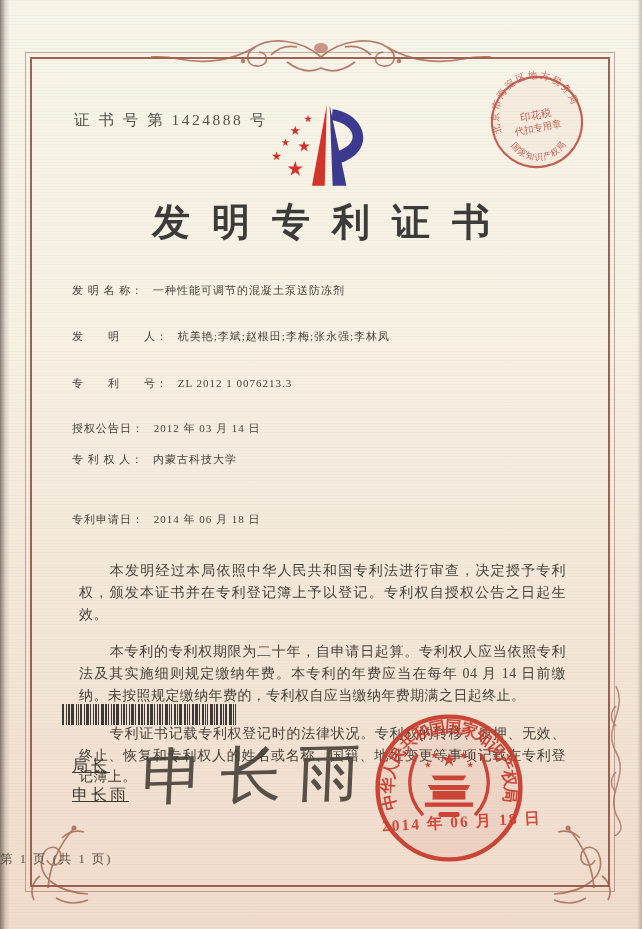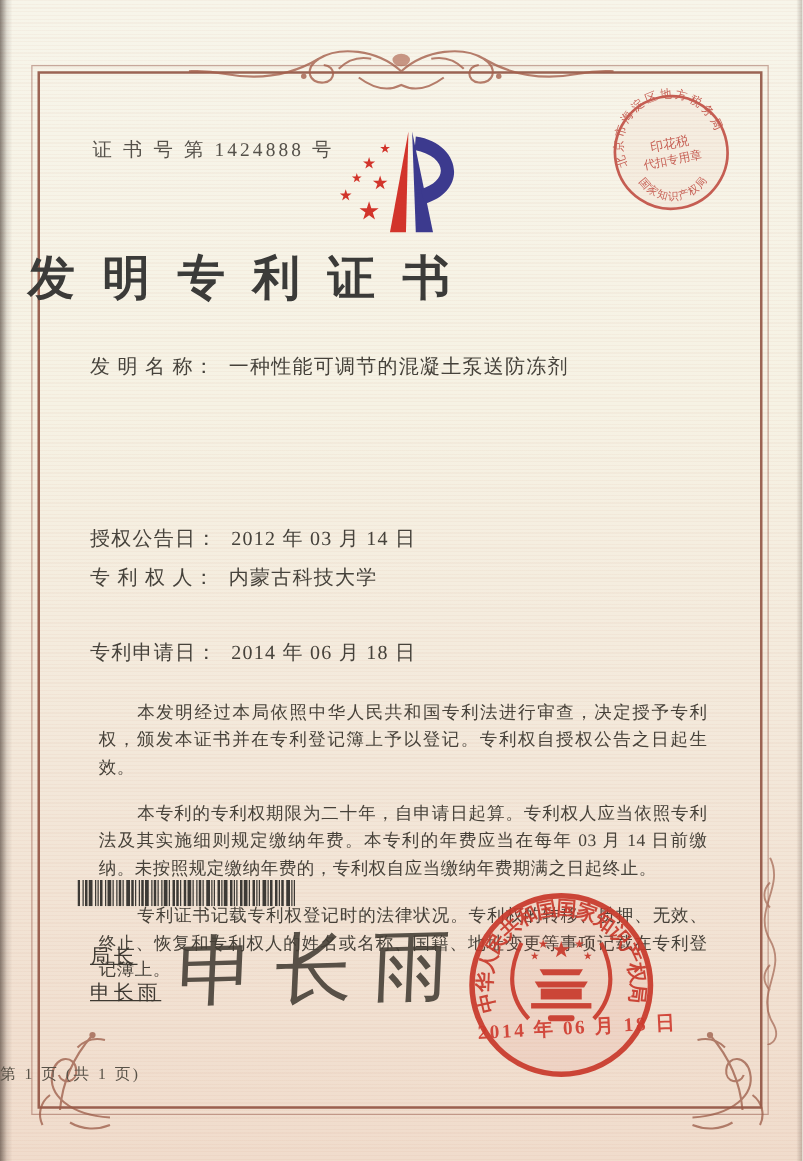--- a/index.html
+++ b/index.html
@@ -20,24 +20,24 @@
   .orn-top{position:absolute;left:151px;top:35px;width:340px;height:44px;}
   .orn-bl{position:absolute;left:16px;top:816px;width:78px;height:92px;}
   .orn-br{position:absolute;left:548px;top:816px;width:78px;height:92px;transform:scaleX(-1);}
   .orn-redge{position:absolute;left:594px;top:686px;width:40px;height:150px;}
 
   .cert-no{position:absolute;left:74px;top:110px;font-size:15.5px;letter-spacing:2.5px;
     color:#55514a;}
   .tax-stamp{position:absolute;left:483px;top:68px;width:108px;height:108px;
     transform:rotate(-11deg);opacity:.88;}
   .logo{position:absolute;left:252px;top:99px;width:118px;height:94px;}
-  .title{position:absolute;left:0;right:0;top:197px;
+  .title{position:absolute;left:0;right:0;top:197px;text-align:center;
     font-size:38px;font-weight:600;color:#3b3b39;letter-spacing:22px;text-indent:22px;}
 
-  .field{position:absolute;left:72px;right:60px;font-size:16px;color:#46423b;
+  .field{position:absolute;left:72px;right:60px;font-size:11px;color:#46423b;
     letter-spacing:1px;white-space:nowrap;}
   .flabel{margin-right:6px;}
   .f0{top:283px}.f1{top:329px}.f2{top:376px}.f3{top:421px}.f4{top:452px}.f5{top:512px}
 
   .body-text{position:absolute;left:63px;top:544px;width:519px;color:#47423a;}
   .body-text p{margin:16px;font-size:14px;line-height:21.8px;text-indent:2.2em;
     text-align:justify;letter-spacing:.4px;}
 
   .barcode{position:absolute;left:62px;top:704px;width:178px;height:21px;}
 
@@ -137,36 +137,44 @@
       <path d="M 82 10 C 118 15, 126 54, 89 65 L 86 53 C 110 46, 107 26, 81 21 Z"></path>
     </g>
   </svg>
 
   <div class="title">发明专利证书</div>
 
   <div class="field f0">
     <span class="flabel">发 明 名 称：</span>
     <span class="fvalue">一种性能可调节的混凝土泵送防冻剂</span>
   </div>
+  <div class="field f1">
+    <span class="flabel">发　　明　　人：</span>
+    <span class="fvalue">杭美艳;李斌;赵根田;李梅;张永强;李林凤</span>
+  </div>
+  <div class="field f2">
+    <span class="flabel">专　　利　　号：</span>
+    <span class="fvalue">ZL 2012 1 0076213.3</span>
+  </div>
   <div class="field f3">
     <span class="flabel">授权公告日：</span>
     <span class="fvalue">2012 年 03 月 14 日</span>
   </div>
   <div class="field f4">
     <span class="flabel">专 利 权 人：</span>
     <span class="fvalue">内蒙古科技大学</span>
   </div>
   <div class="field f5">
     <span class="flabel">专利申请日：</span>
     <span class="fvalue">2014 年 06 月 18 日</span>
   </div>
 
   <div class="body-text">
     <p>本发明经过本局依照中华人民共和国专利法进行审查，决定授予专利权，颁发本证书并在专利登记簿上予以登记。专利权自授权公告之日起生效。</p>
-    <p>本专利的专利权期限为二十年，自申请日起算。专利权人应当依照专利法及其实施细则规定缴纳年费。本专利的年费应当在每年 03 月 14 日前缴纳。未按照规定缴纳年费的，专利权自应当缴纳年费期满之日起终止。</p>
+    <p>本专利的专利权期限为二十年，自申请日起算。专利权人应当依照专利法及其实施细则规定缴纳年费。本专利的年费应当在每年 04 月 14 日前缴纳。未按照规定缴纳年费的，专利权自应当缴纳年费期满之日起终止。</p>
     <p>专利证书记载专利权登记时的法律状况。专利权的转移、质押、无效、终止、恢复和专利权人的姓名或名称、国籍、地址变更等事项记载在专利登记簿上。</p>
   </div>
 
   <svg class="barcode" viewBox="0 0 178 21" preserveAspectRatio="none" id="barcodeSvg">
       <rect x="0" y="0" width="2" height="21" fill="#3d3a36"></rect>
       <rect x="4" y="0" width="1" height="21" fill="#3d3a36"></rect>
       <rect x="6" y="0" width="2" height="21" fill="#3d3a36"></rect>
       <rect x="9" y="0" width="3" height="21" fill="#3d3a36"></rect>
       <rect x="14" y="0" width="1" height="21" fill="#3d3a36"></rect>
       <rect x="16" y="0" width="1" height="21" fill="#3d3a36"></rect>

